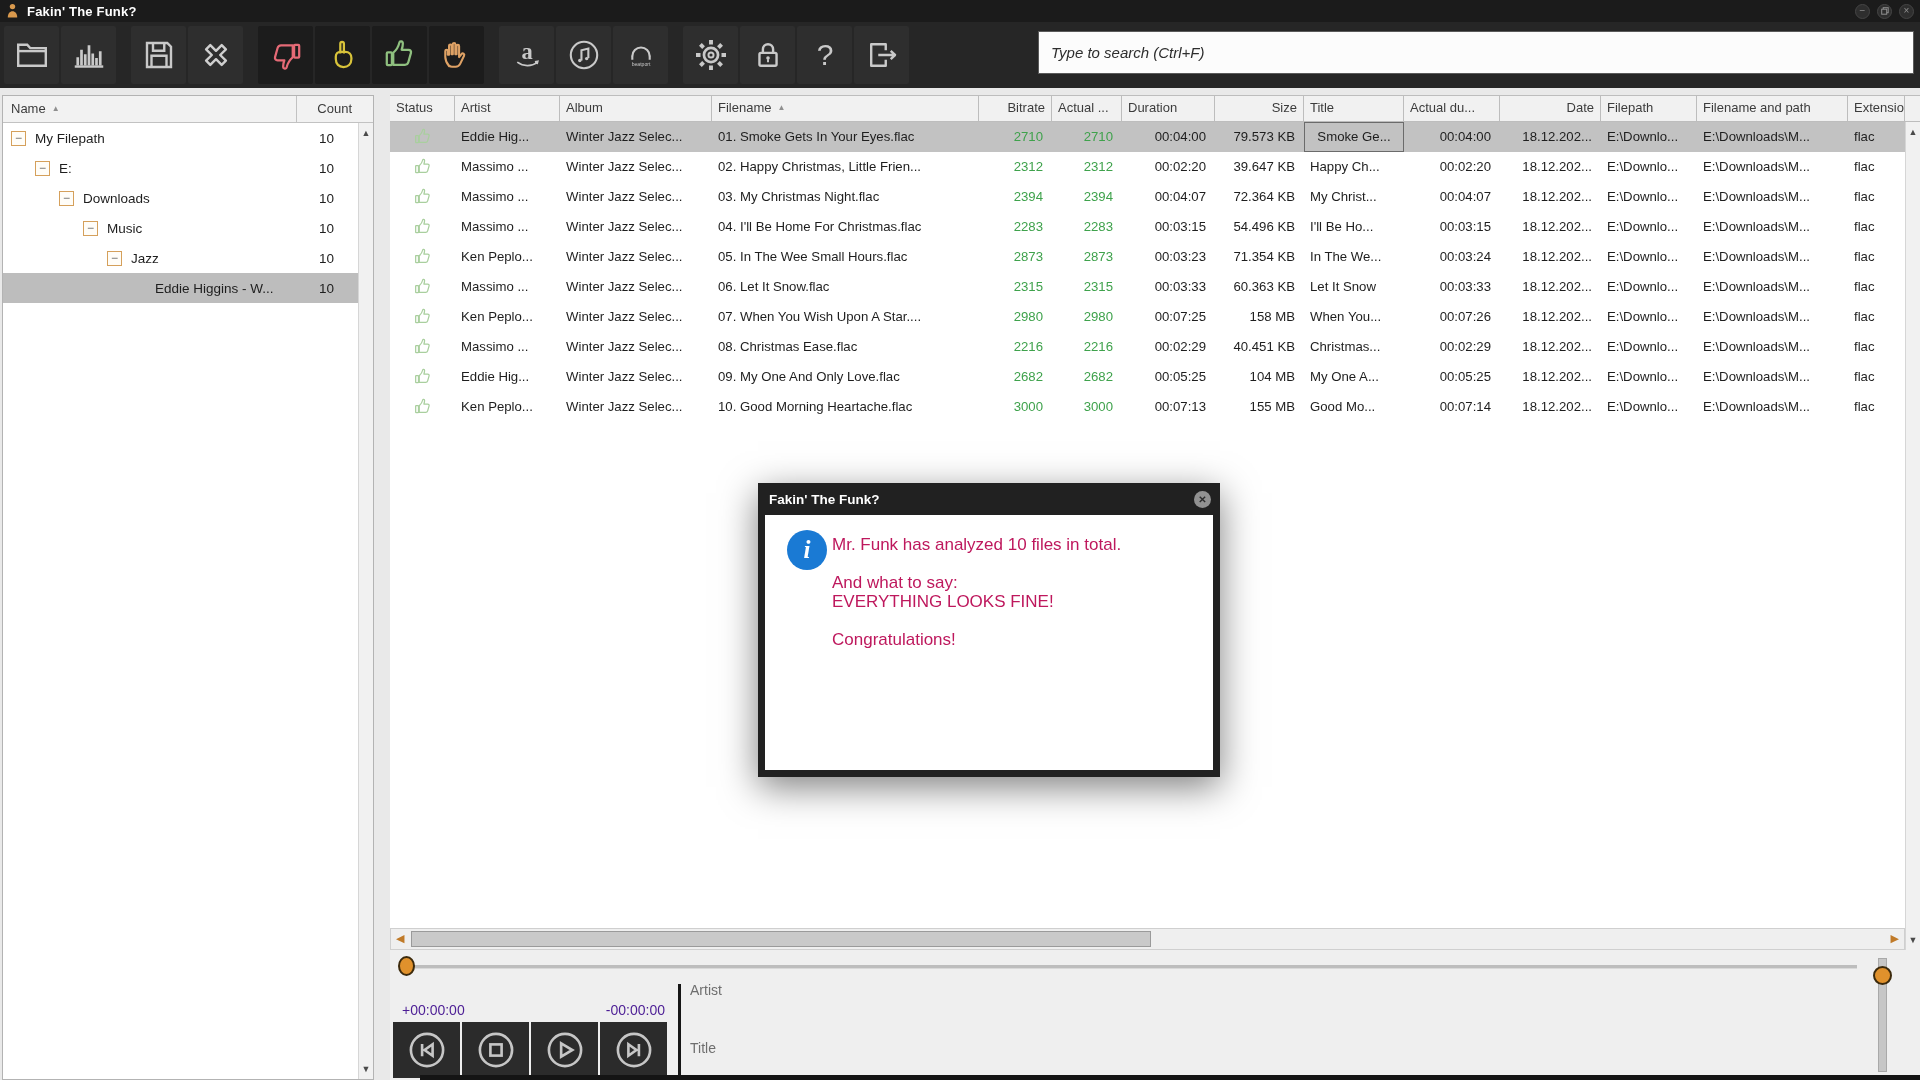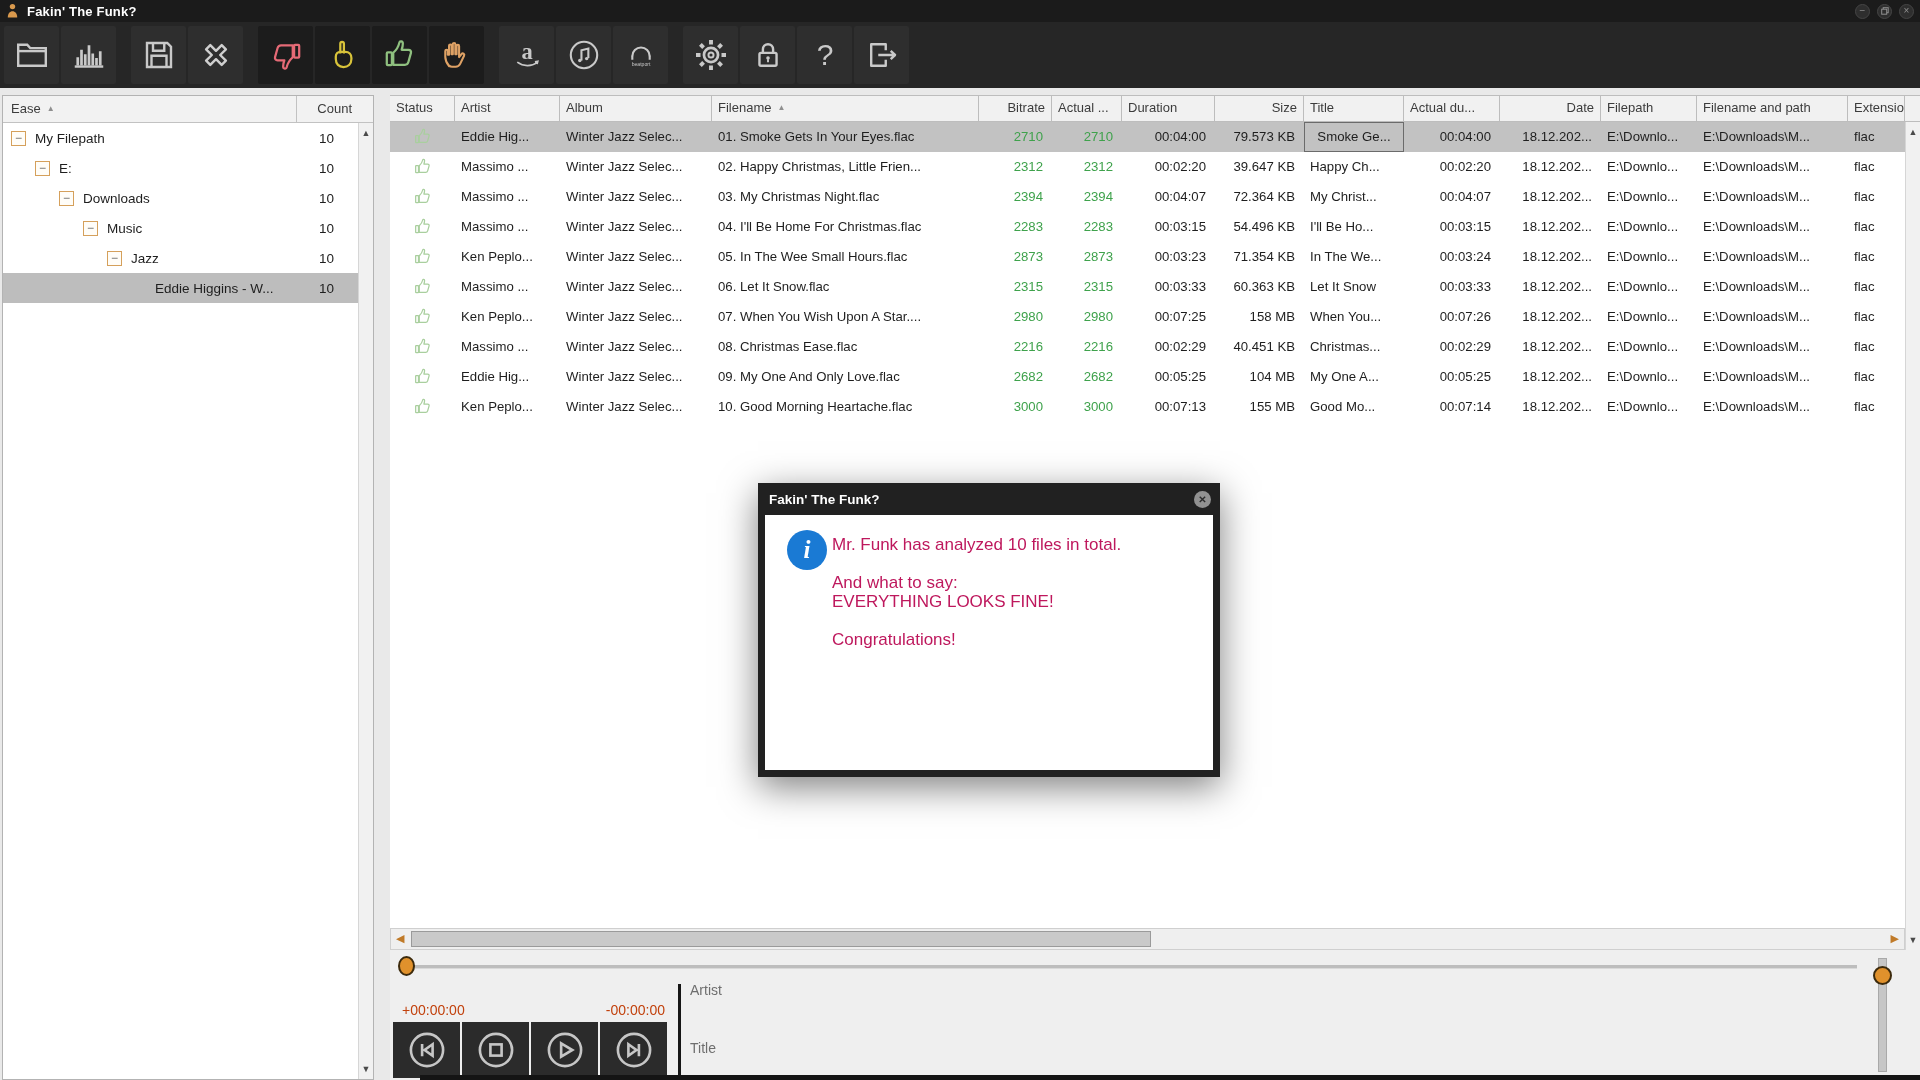--- a/index.html
+++ b/index.html
@@ -56,21 +56,21 @@
   .table-hscroll { position:absolute; left:390px; top:928px; width:1515px; height:22px; background:#efefef; border:1px solid #cfcfcf; }
   .h-arrow { position:absolute; top:3px; font-size:11px; color:#c07a28; }
   .h-thumb { position:absolute; left:20px; top:2px; width:740px; height:16px; background:#c9c9c9; border:1px solid #9a9a9a; }
 
   
   .player { position:absolute; left:390px; top:950px; right:0; bottom:0; background:#efefef; }
   .seek-track { position:absolute; left:12px; top:15px; width:1455px; height:4px; background:#bdbdbd; border-bottom:1px solid #d9d9d9; }
   .seek-handle { position:absolute; left:8px; top:6px; width:17px; height:20px; background:#e0912c; border:2px solid #3c2a0c; border-radius:50%; }
   .vol-track { position:absolute; left:1488px; top:8px; width:9px; height:114px; background:#c6c6c6; border:1px solid #a9a9a9; }
   .vol-handle { position:absolute; left:1483px; top:16px; width:19px; height:19px; background:#e0912c; border:2px solid #3c2a0c; border-radius:50%; }
-  .time { position:absolute; top:52px; font-size:14px; color:#c2410c; }
+  .time { position:absolute; top:52px; font-size:14px; color:#4c1d95; }
   .time.elapsed { left:12px; }
   .time.remaining { left:180px; width:95px; text-align:right; }
   .transport { position:absolute; left:3px; top:72px; display:flex; gap:2px; }
   .pl-btn { width:67px; height:56px; background:#2b2b2b; display:flex; align-items:center; justify-content:center; }
   .player-divider { position:absolute; left:288px; top:34px; width:3px; height:96px; background:#161616; }
   .meta-label { position:absolute; left:300px; font-size:14px; color:#6e6e6e; }
   .meta-label.artist { top:32px; }
   .meta-label.title { top:90px; }
   .bottom-strip { position:absolute; left:30px; right:0; bottom:0; height:5px; background:#141414; }
 
@@ -207,25 +207,28 @@
           <text x="12" y="18.5" text-anchor="middle" font-size="20" fill="#c9c9c9" font-family="Liberation Sans, sans-serif">?</text>
         </svg>
     </div>
     <div class="tb-btn">
       <svg width="36" height="36" viewBox="0 0 24 24" fill="none" stroke="#c9c9c9" stroke-width="1.6" stroke-linejoin="round">
           <path d="M14.5 8.8 V4.8 H4.8 v14.4 h9.7 v-4"></path>
           <path d="M9.5 12 h11 M17.8 9.3 L20.7 12 l-2.9 2.7"></path>
         </svg>
     </div>
   </div>
+  <div class="search-wrap">
+    <input class="search-input" type="text" placeholder="Type to search (Ctrl+F)" style="">
+  </div>
 </div>
 
 <div class="tree-panel">
   <div class="tree-header">
-    <div class="name-h"><span>Ease</span><span class="sort-arrow">▲</span></div>
+    <div class="name-h"><span>Name</span><span class="sort-arrow">▲</span></div>
     <div class="count-h">Count</div>
   </div>
   <div class="tree-body">
       <div class="tree-row">
         <span class="indent" style="width: 8px;"></span>
         <span class="expander">−</span>
         <span class="tree-label">My Filepath</span>
         <span class="tree-count">10</span>
       </div>
       <div class="tree-row">

